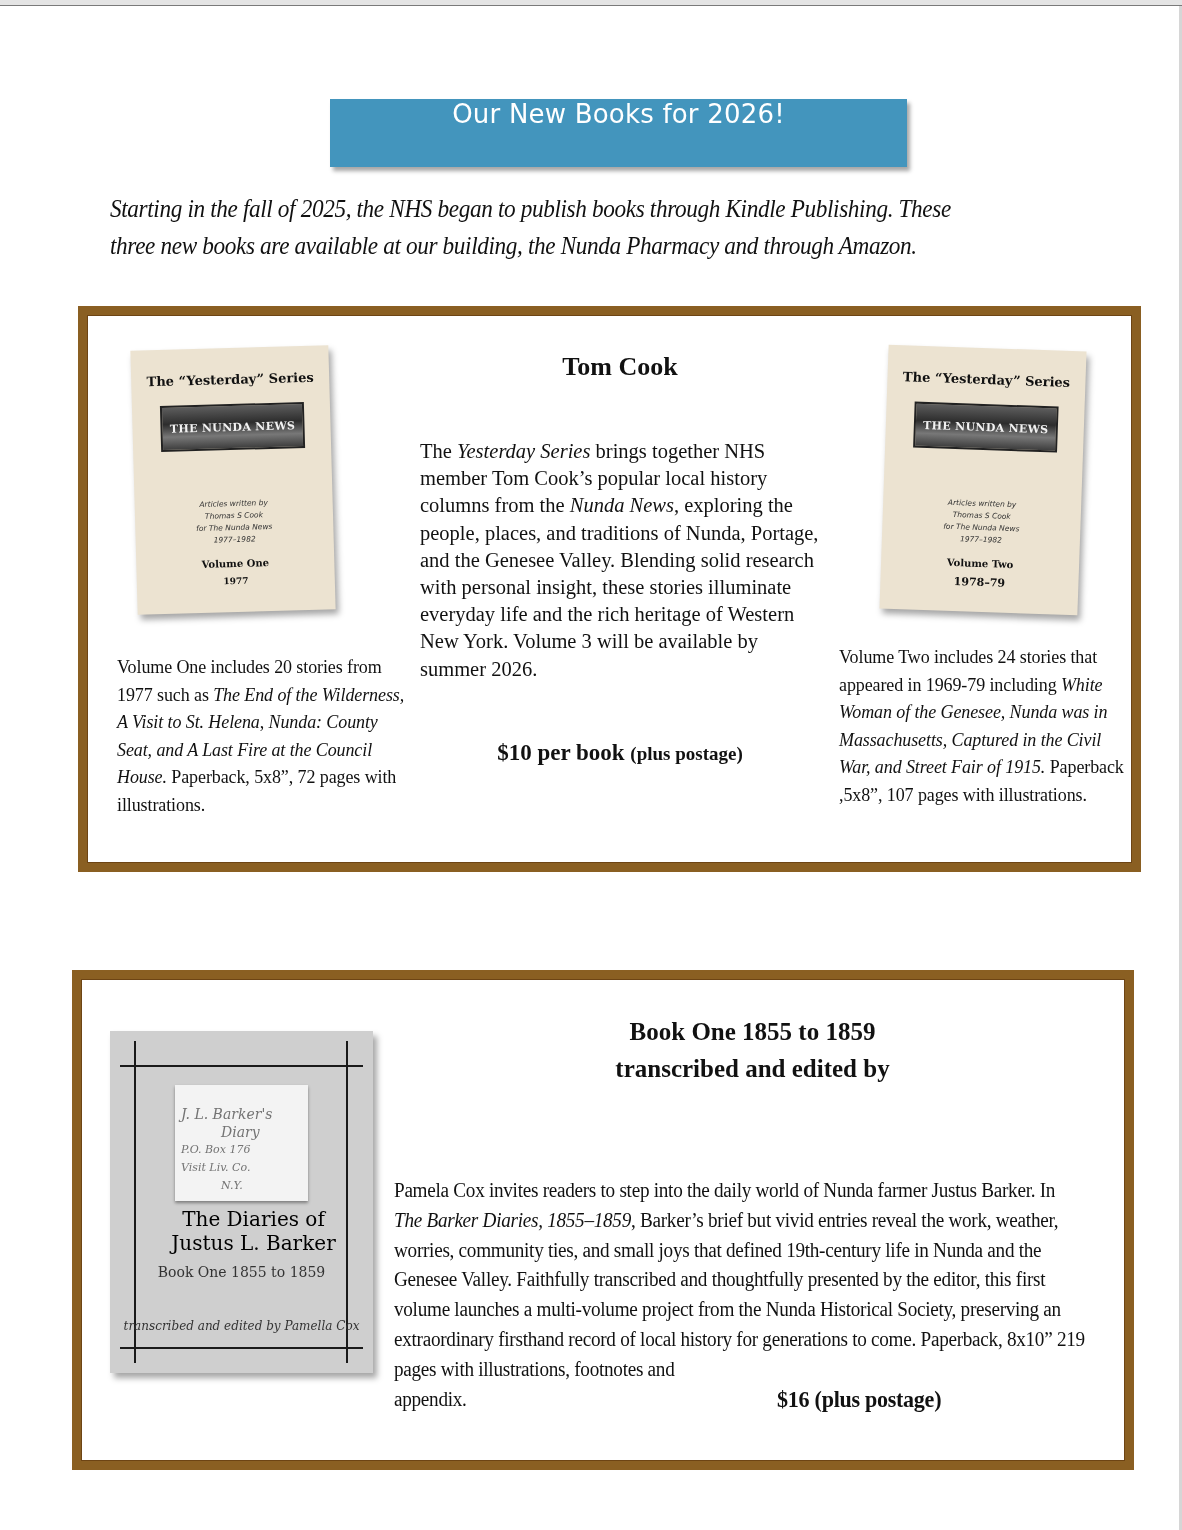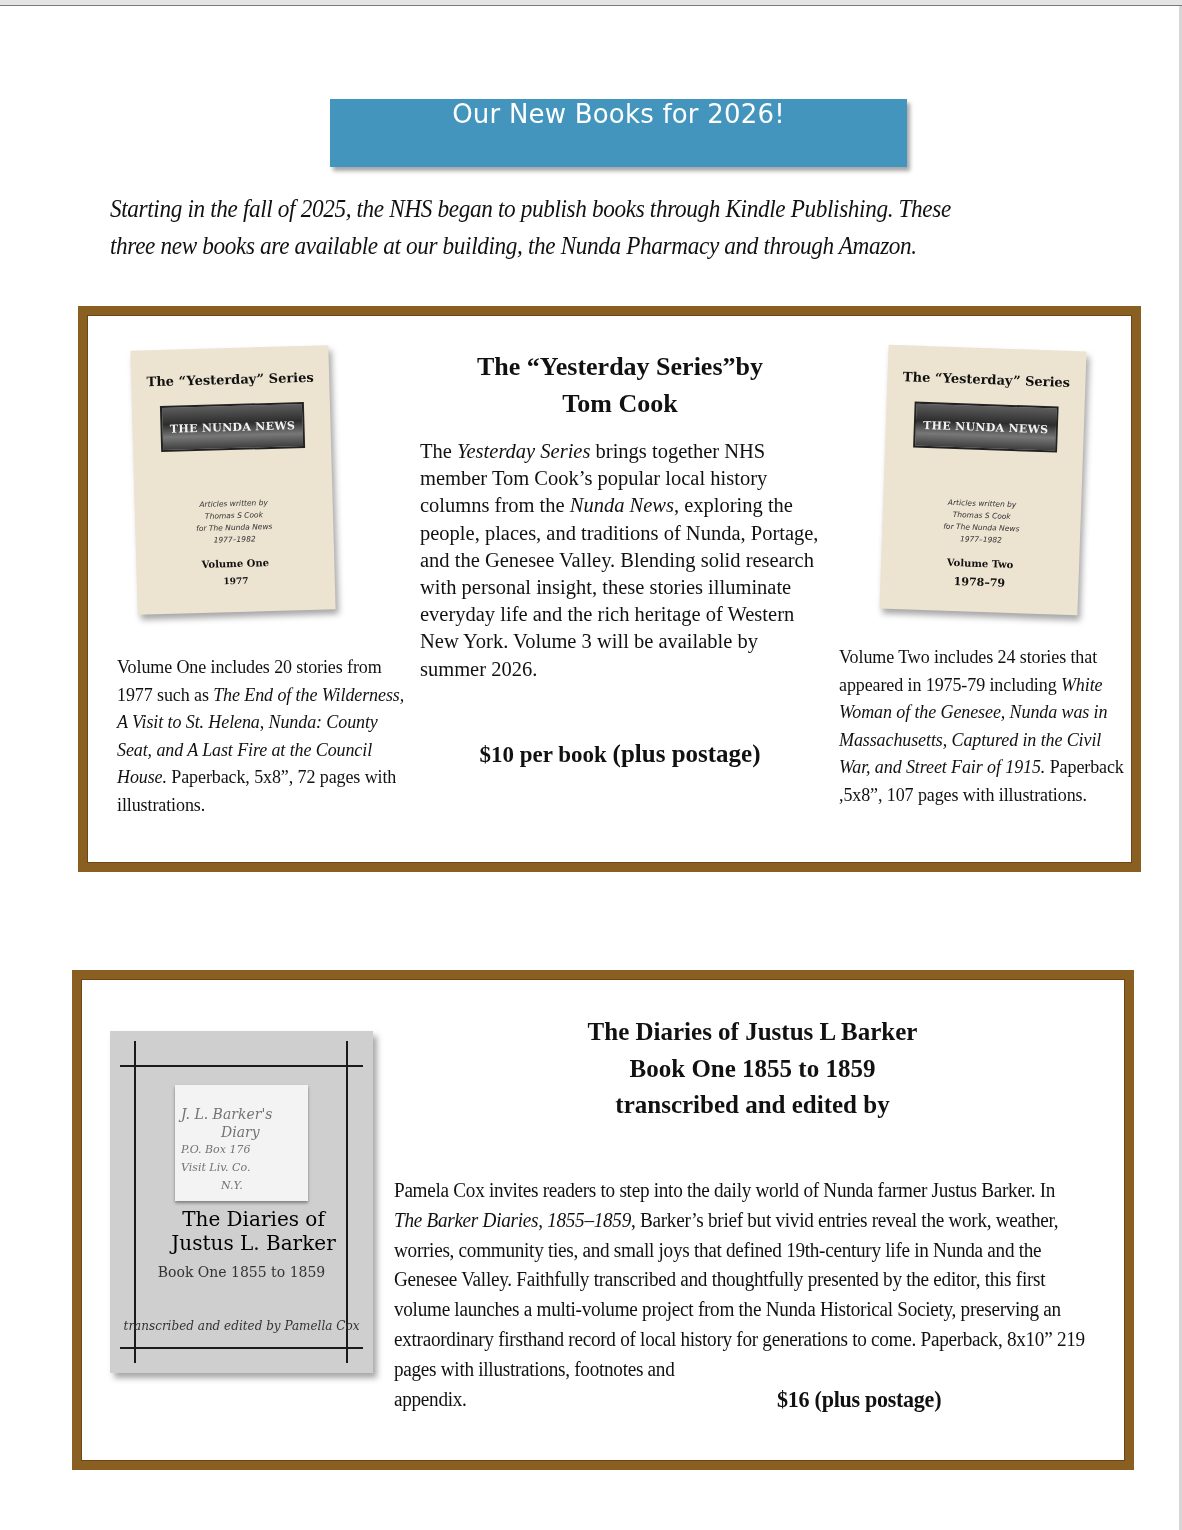--- a/index.html
+++ b/index.html
@@ -28,21 +28,21 @@
       border: 2px solid #222; display: flex; align-items: center; justify-content: center; }
     .cover-photo span { color: #f2f2f2; font-weight: bold; font-size: 11px; font-family: "DejaVu Serif", serif; letter-spacing: 0.3px; }
     .cover-sub { position: absolute; top: 150px; left: 0; width: 100%; text-align: center; font-family: "DejaVu Sans", sans-serif; font-style: italic; font-size: 7.5px; line-height: 12px; color: #333; }
     .cover-vol { position: absolute; top: 210px; left: 0; width: 100%; text-align: center; font-weight: bold; font-size: 10px; font-family: "DejaVu Serif", serif; }
     .cover-yr { position: absolute; top: 228px; left: 0; width: 100%; text-align: center; font-weight: bold; font-size: 9px; font-family: "DejaVu Serif", serif; }
     .cover2 .cover-yr { font-size: 11px; }
 
     .series-title { position: absolute; left: 410px; top: 348px; width: 420px; text-align: center; font-weight: bold; font-size: 26px; line-height: 37px; }
     .series-desc { position: absolute; left: 420px; top: 438px; width: 400px; font-size: 20.5px; line-height: 27.2px; }
     .series-price { position: absolute; left: 410px; top: 740px; width: 420px; text-align: center; font-weight: bold; font-size: 23px; }
-    .series-price small { font-size: 25px; }
+    .series-price small { font-size: 19px; }
 
     .vol-desc { position: absolute; font-size: 18px; line-height: 27.5px; letter-spacing: -0.1px; }
     .vol1-desc { left: 117px; top: 654px; width: 290px; }
     .vol2-desc { left: 839px; top: 644px; width: 290px; }
 
     .diary-cover { position: absolute; left: 110px; top: 1031px; width: 263px; height: 342px; background: #cfcfcf; box-shadow: 4px 5px 6px rgba(0,0,0,0.35); }
     .dline { position: absolute; background: #1a1a1a; }
     .dl-top { left: 10px; top: 34px; width: 243px; height: 2px; }
     .dl-bot { left: 10px; top: 316px; width: 243px; height: 2px; }
     .dl-left { left: 24px; top: 10px; width: 2px; height: 322px; }
@@ -101,34 +101,33 @@
     <div>Articles written by</div>
     <div>Thomas S Cook</div>
     <div>for The Nunda News</div>
     <div>1977–1982</div>
   </div>
   <div class="cover-vol">Volume Two</div>
   <div class="cover-yr">1978–79</div>
 </div>
 
 <div class="series-title">
-  <div>The “Yesterday Series”by</div>
   <div>Tom Cook</div>
 </div>
 
 <div class="series-desc"><span>The </span><i>Yesterday Series</i><span> brings together NHS member Tom Cook’s popular local history columns from the </span><i>Nunda News</i><span>, exploring the people, places, and traditions of Nunda, Portage, and the Genesee Valley. Blending solid research with personal insight, these stories illuminate everyday life and the rich heritage of Western New York. Volume 3 will be available by summer 2026.</span></div>
 
 <div class="series-price">
   <span>$10 per book</span>
   <small>(plus postage)</small>
 </div>
 
 <div class="vol-desc vol1-desc"><span>Volume One includes 20 stories from 1977 such as </span><i>The End of the Wilderness, A Visit to St. Helena</i><span>, </span><i>Nunda: County Seat, and A Last Fire at the Council House.</i><span> Paperback, 5x8”, 72 pages with illustrations.</span></div>
 
-<div class="vol-desc vol2-desc"><span>Volume Two includes 24 stories that appeared in 1975-79 including </span><i>White Woman of the Genesee, Nunda was in Massachusetts, Captured in the Civil War, and Street Fair of 1915.</i><span> Paperback ,5x8”, 107 pages with illustrations.</span></div>
+<div class="vol-desc vol2-desc"><span>Volume Two includes 24 stories that appeared in 1969-79 including </span><i>White Woman of the Genesee, Nunda was in Massachusetts, Captured in the Civil War, and Street Fair of 1915.</i><span> Paperback ,5x8”, 107 pages with illustrations.</span></div>
 
 <div class="frame frame2"></div>
 
 <div class="diary-cover">
   <div class="dline dl-top"></div>
   <div class="dline dl-bot"></div>
   <div class="dline dl-left"></div>
   <div class="dline dl-right"></div>
   <div class="diary-photo">
     <div class="diary-script">
@@ -141,21 +140,20 @@
   </div>
   <div class="diary-cover-title">
     <div>The Diaries of</div>
     <div>Justus L. Barker</div>
   </div>
   <div class="diary-cover-sub">Book One 1855 to 1859</div>
   <div class="diary-cover-credit">transcribed and edited by Pamella Cox</div>
 </div>
 
 <div class="diary-title">
-  <div>The Diaries of Justus L Barker</div>
   <div>Book One 1855 to 1859</div>
   <div>transcribed and edited by</div>
 </div>
 
 <div class="diary-desc">
   <div><span>Pamela Cox invites readers to step into the daily world of  Nunda farmer Justus Barker. In </span><i>The Barker Diaries, 1855–1859</i><span>, Barker’s brief but vivid entries reveal the work, weather, worries, community ties, and small joys that defined 19th-century life in Nunda and the  Genesee Valley. Faithfully transcribed and thoughtfully presented by the editor, this first volume launches a multi-volume project from the Nunda Historical Society, preserving an extraordinary firsthand record of  local history for generations to come.   Paperback, 8x10”  219 pages with illustrations, footnotes and</span></div>
   <div class="last-line">
     <span>appendix.</span>
     <span class="diary-price">$16 (plus postage)</span>
   </div>

